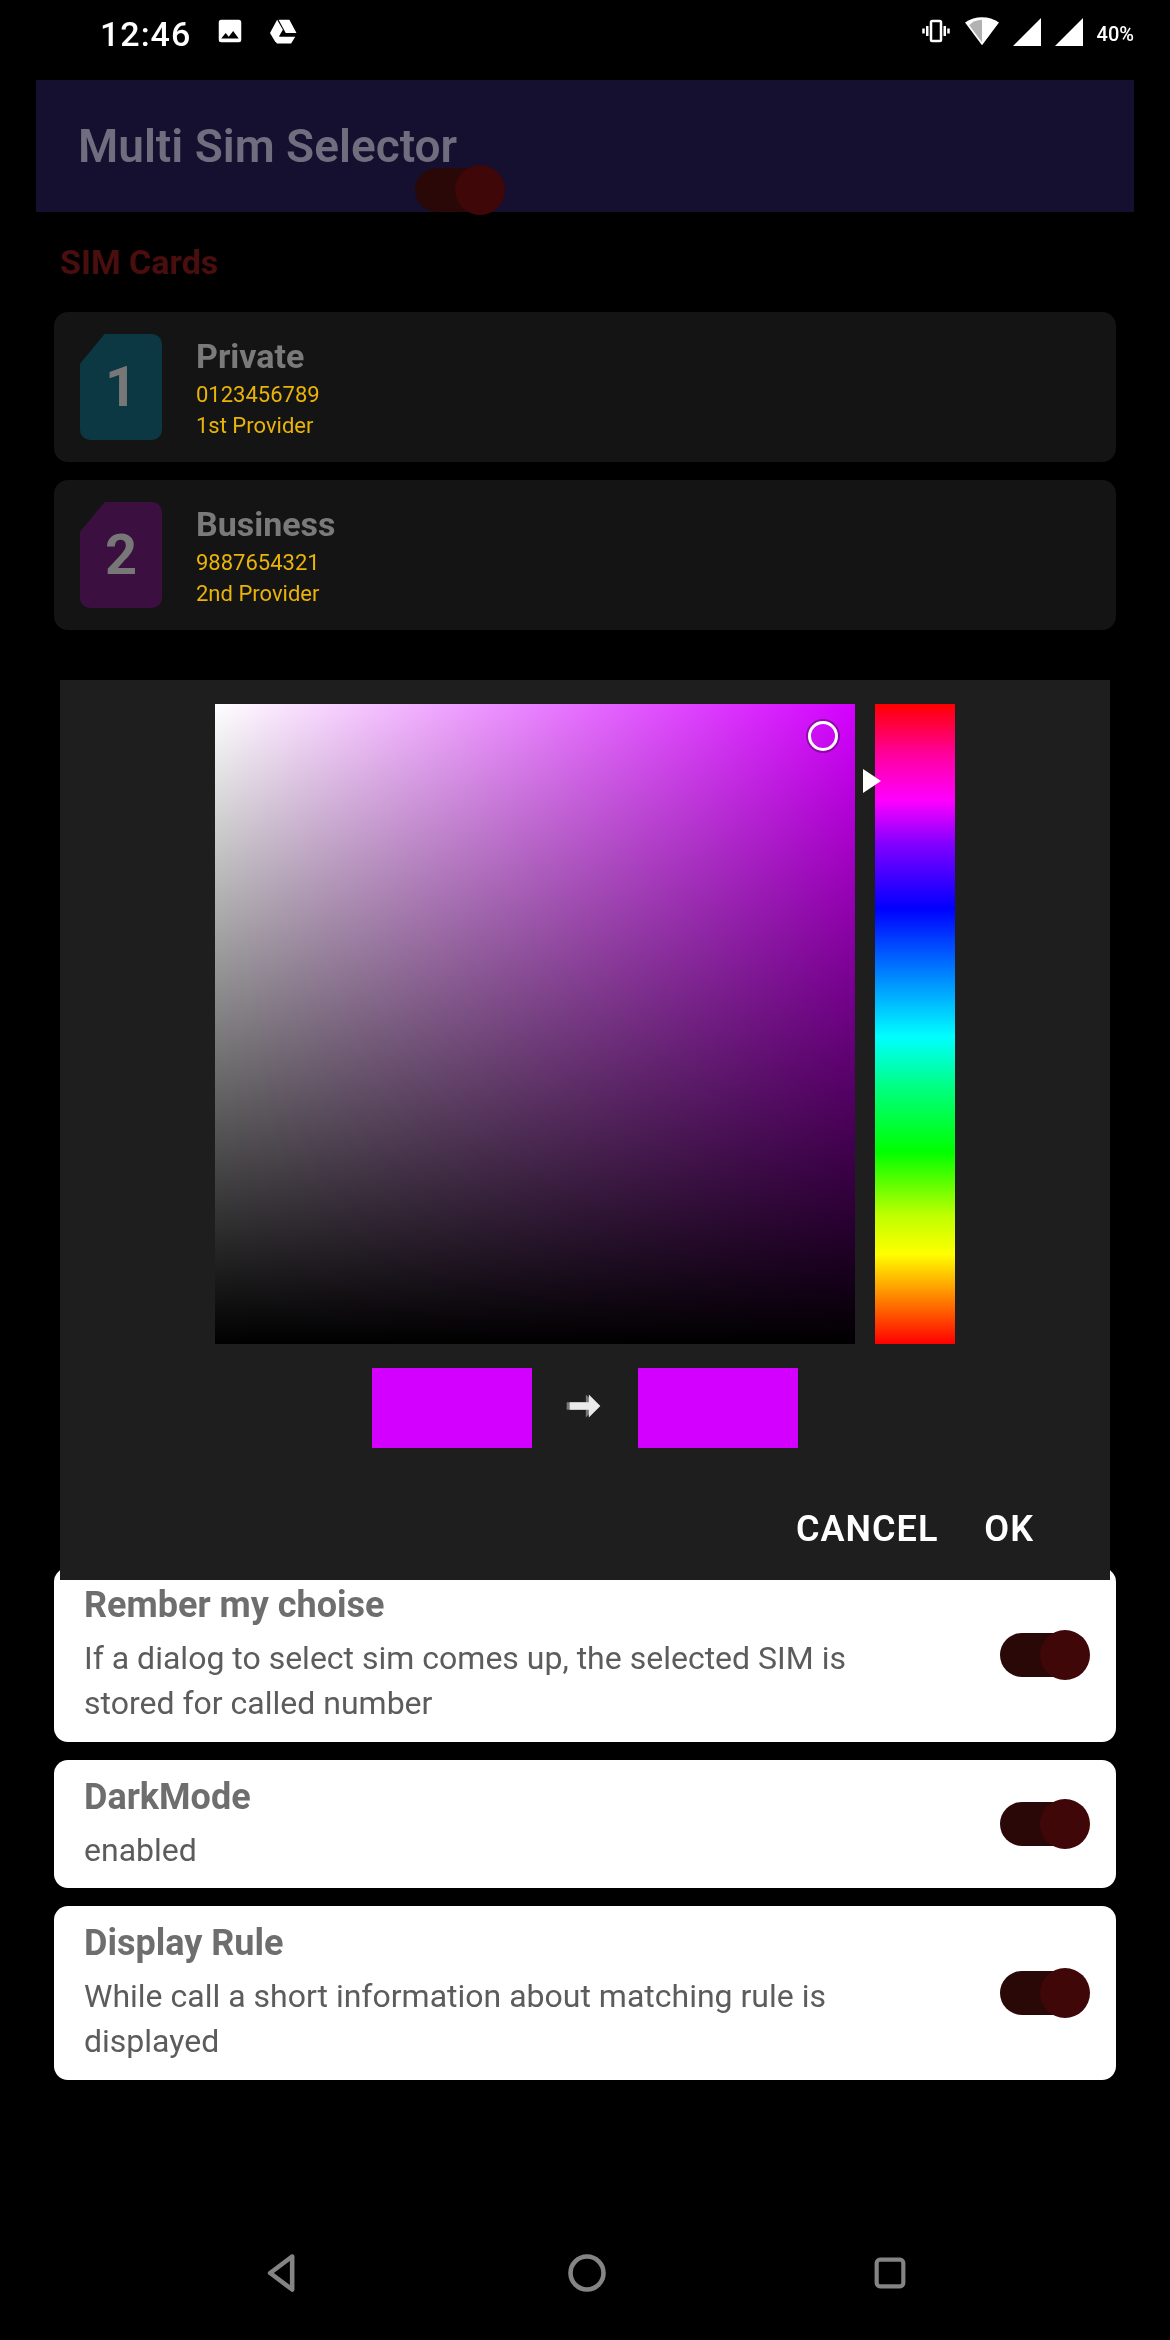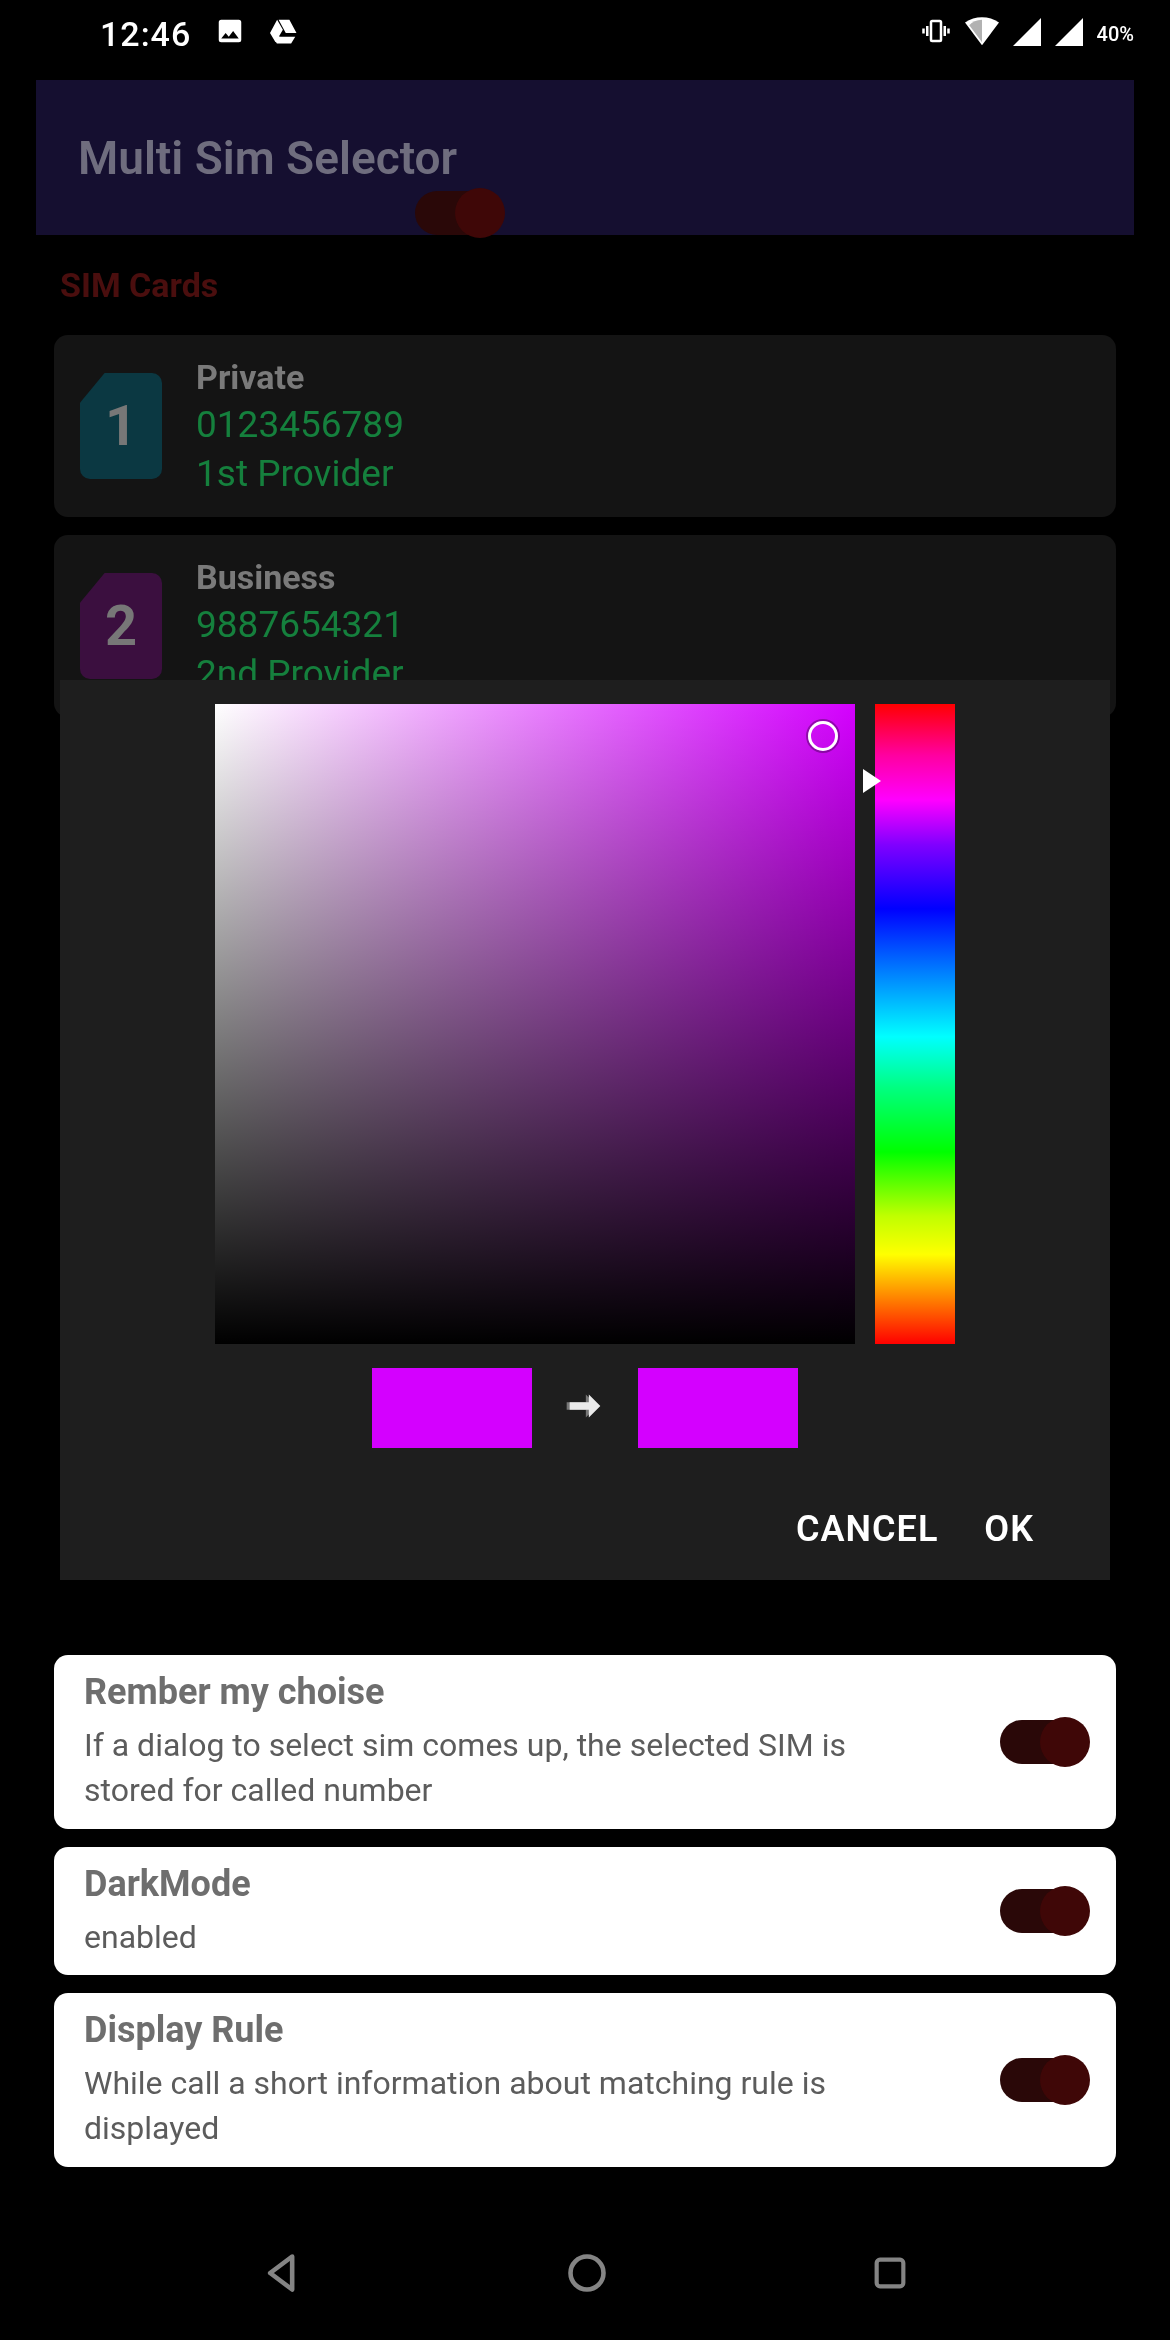--- a/index.html
+++ b/index.html
@@ -10,35 +10,35 @@
   .status-bar { position: absolute; top: 0; left: 0; right: 0; height: 68px; display: flex; align-items: center; justify-content: space-between; padding: 0 36px 0 100px; color: #fff; font-size: 34px; font-weight: 500; }
   .status-left { display: flex; align-items: center; gap: 24px; }
   .status-right { display: flex; align-items: center; gap: 14px; }
   .status-time { letter-spacing: 1px; }
   .status-batt { font-size: 20px; }
 
   
   .app { position: absolute; top: 80px; left: 36px; right: 36px; bottom: 130px; }
 
   
-  .app-header { background: #150f30; height: 155px; display: flex; align-items: center; padding: 0 42px; position: relative; }
+  .app-header { background: #150f30; height: 132px; display: flex; align-items: center; padding: 0 42px; position: relative; }
   .app-title { color: #6f6d7e; font-size: 46px; font-weight: 600; }
   .app-toggle { position: absolute; right: 42px; top: 50%; transform: translateY(-50%); }
 
   
   .section-label { color: #4a0e0e; font-size: 34px; font-weight: 700; padding: 30px 20px 30px 24px; }
 
   
   .sim-card { background: #141414; border-radius: 14px; margin: 0 18px 18px 18px; padding: 22px 26px; display: flex; align-items: center; gap: 34px; }
   .sim-badge { width: 82px; height: 106px; border-radius: 10px 10px 10px 10px; display: flex; align-items: center; justify-content: center; font-size: 56px; font-weight: 700; color: #777; position: relative; }
   .sim-badge.b1 { background: #0b3842; clip-path: polygon(30% 0, 100% 0, 100% 100%, 0 100%, 0 28%); }
   .sim-badge.b2 { background: #3b0f3f; clip-path: polygon(30% 0, 100% 0, 100% 100%, 0 100%, 0 28%); }
   .sim-info { display: flex; flex-direction: column; gap: 6px; }
   .sim-name { color: #7a7a7a; font-size: 34px; font-weight: 700; }
-  .sim-sub { color: #15803d; font-size: 37px; }
+  .sim-sub { color: #eab308; font-size: 22px; }
 
   
   .setting-row { background: #ffffff; border-radius: 14px; margin: 0 18px 18px 18px; padding: 16px 30px; display: flex; align-items: center; justify-content: space-between; gap: 20px; }
   .setting-text { display: flex; flex-direction: column; gap: 10px; max-width: 820px; }
   .setting-title { color: #6e6e6e; font-size: 36px; font-weight: 700; }
   .setting-desc { color: #5c5c5c; font-size: 32px; line-height: 1.4; }
 
   
   .toggle { width: 86px; height: 44px; background: #2a0808; border-radius: 22px; position: relative; flex-shrink: 0; }
   .toggle::after { content: ""; position: absolute; width: 50px; height: 50px; background: #3f0707; border-radius: 50%; top: -3px; }

